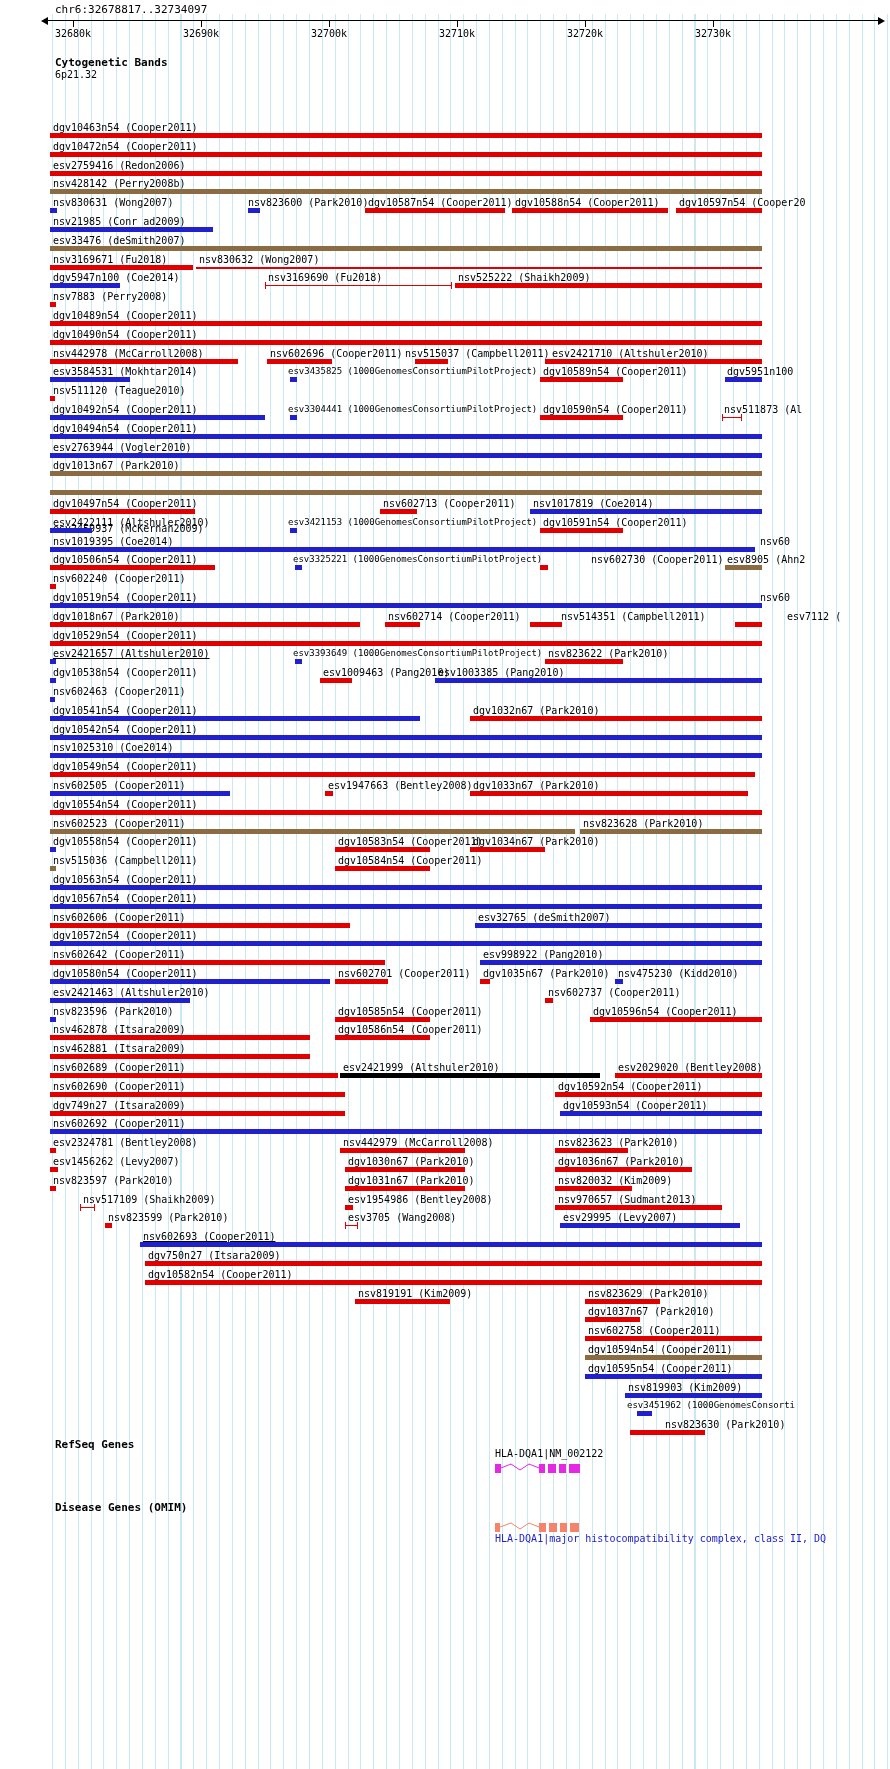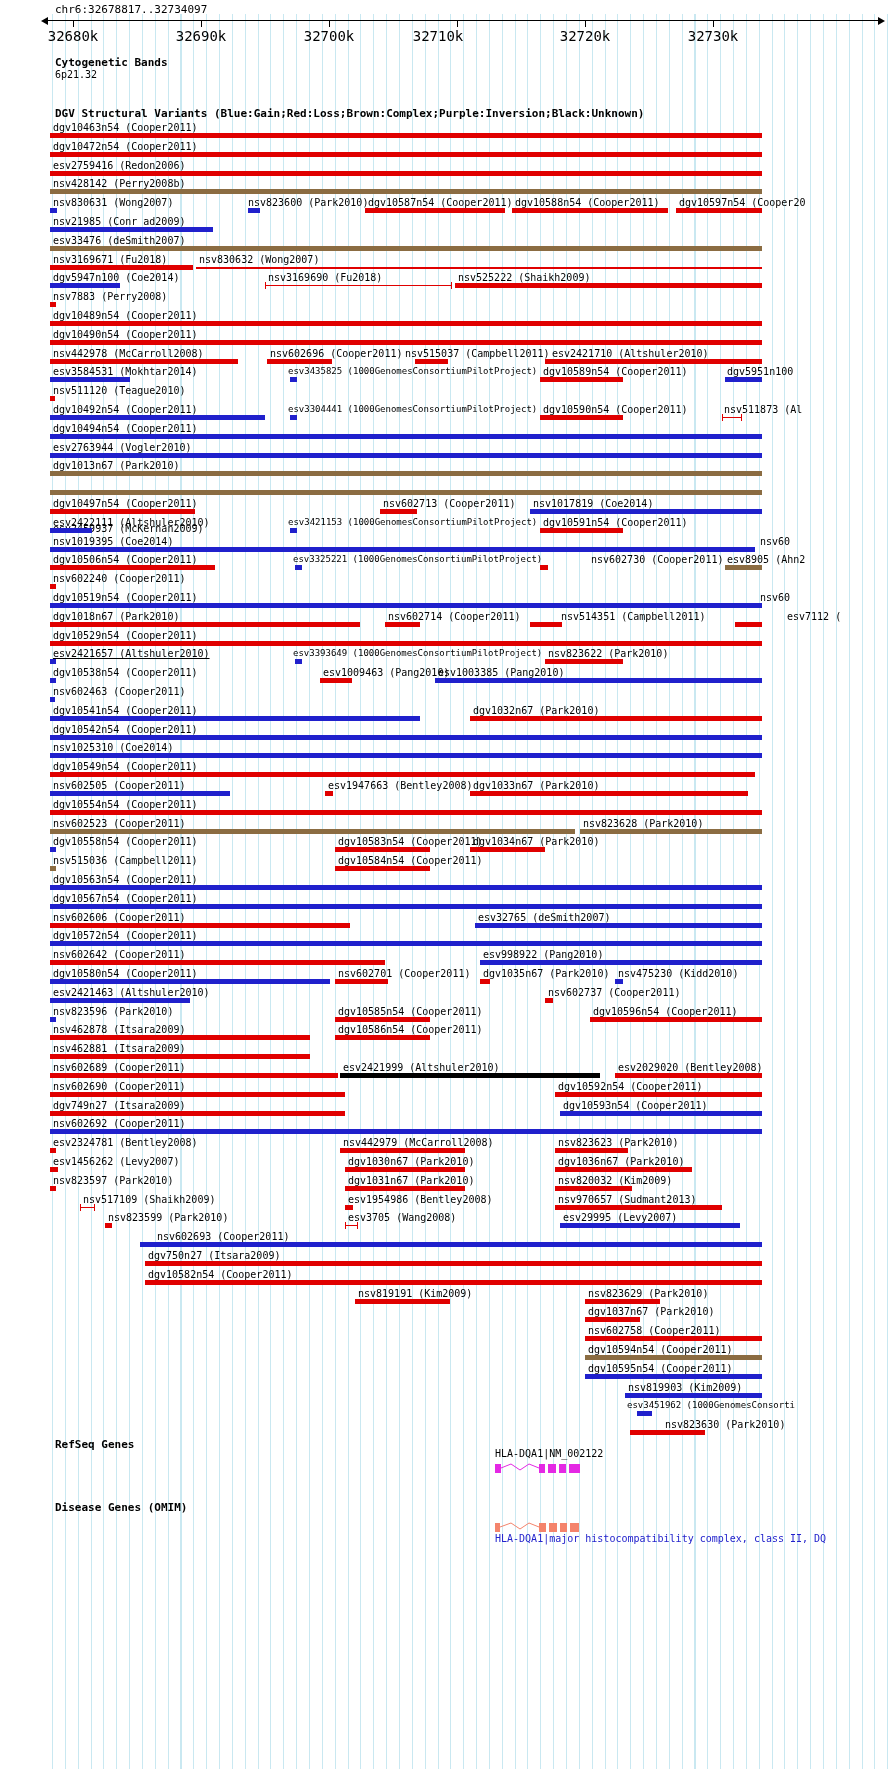--- a/index.html
+++ b/index.html
@@ -16,21 +16,21 @@
   .ibeam i{position:absolute;display:block;}
   .ib-line{left:0;right:0;top:3px;height:1px;}
   .ib-cap{top:0;width:1px;height:7px;}
   .ib-l{left:0;}
   .ib-r{right:0;}
   .ruler-line{position:absolute;left:48px;top:20px;width:830px;height:1px;background:#000;}
   .arrow{position:absolute;width:0;height:0;border-top:4px solid transparent;border-bottom:4px solid transparent;}
   .arrow-left{left:41px;top:17px;border-right:7px solid #000;}
   .arrow-right{left:878px;top:17px;border-left:7px solid #000;}
   .rtick{position:absolute;width:1px;height:6px;background:#000;top:21px;}
-  .rtick-label{position:absolute;top:28px;font-size:14px;transform:translateX(-50%);white-space:nowrap;}
+  .rtick-label{position:absolute;top:28px;font-size:10px;transform:translateX(-50%);white-space:nowrap;}
   .gene-label{position:absolute;font-size:10px;white-space:nowrap;}
   .gene-glyph{position:absolute;}
 </style>
 </head>
 <body>
 
 <div id="stage">
   <div id="gridlines"></div>
 
   <div class="abs region" style="left:55px;top:3px;">chr6:32678817..32734097</div>
@@ -40,32 +40,31 @@
     <div class="arrow arrow-left"></div>
     <div class="arrow arrow-right"></div>
     <div id="ruler-ticks">
         <div class="rtick" style="left: 73px;"></div>
         <div class="rtick-label" style="left: 73px;">32680k</div>
         <div class="rtick" style="left: 201px;"></div>
         <div class="rtick-label" style="left: 201px;">32690k</div>
         <div class="rtick" style="left: 329px;"></div>
         <div class="rtick-label" style="left: 329px;">32700k</div>
         <div class="rtick" style="left: 457px;"></div>
-        <div class="rtick-label" style="left: 438px;">32710k</div>
+        <div class="rtick-label" style="left: 457px;">32710k</div>
         <div class="rtick" style="left: 585px;"></div>
         <div class="rtick-label" style="left: 585px;">32720k</div>
         <div class="rtick" style="left: 713px;"></div>
         <div class="rtick-label" style="left: 713px;">32730k</div>
       </div>
   </div>
 
   <div class="heading" style="left:55px;top:56px;">Cytogenetic Bands</div>
   <div class="vlabel" style="left:55px;top:69px;">6p21.32</div>
 
-  <div class="heading" style="left:55px;top:107px;">DGV Structural Variants (Blue:Gain;Red:Loss;Brown:Complex;Purple:Inversion;Black:Unknown)</div>
 
   <div id="variant-rows">
       <div class="vlabel" style="left: 53px; top: 122px;">dgv10463n54 (Cooper2011)</div>
       <div class="vbar" style="left: 50px; width: 712px; top: 133px; height: 5px; background: rgb(224, 0, 0);"></div>
       <div class="vlabel" style="left: 53px; top: 140.8px;">dgv10472n54 (Cooper2011)</div>
       <div class="vbar" style="left: 50px; width: 712px; top: 151.8px; height: 5px; background: rgb(224, 0, 0);"></div>
       <div class="vlabel" style="left: 53px; top: 159.6px;">esv2759416 (Redon2006)</div>
       <div class="vbar" style="left: 50px; width: 712px; top: 170.6px; height: 5px; background: rgb(224, 0, 0);"></div>
       <div class="vlabel" style="left: 53px; top: 178.4px;">nsv428142 (Perry2008b)</div>
       <div class="vbar" style="left: 50px; width: 712px; top: 189.4px; height: 5px; background: rgb(139, 108, 66);"></div>
@@ -310,21 +309,21 @@
       <div class="vlabel" style="left: 108px; top: 1212.4px;">nsv823599 (Park2010)</div>
       <div class="vbar" style="left: 105px; width: 7px; top: 1223.4px; height: 5px; background: rgb(224, 0, 0);"></div>
       <div class="vlabel" style="left: 348px; top: 1212.4px;">esv3705 (Wang2008)</div>
       <div class="ibeam" style="left: 345px; top: 1222.4px; width: 13px;">
         <i class="ib-line" style="background: rgb(224, 0, 0);"></i>
         <i class="ib-cap ib-l" style="background: rgb(224, 0, 0);"></i>
         <i class="ib-cap ib-r" style="background: rgb(224, 0, 0);"></i>
       </div>
       <div class="vlabel" style="left: 563px; top: 1212.4px;">esv29995 (Levy2007)</div>
       <div class="vbar" style="left: 560px; width: 180px; top: 1223.4px; height: 5px; background: rgb(32, 32, 204);"></div>
-      <div class="vlabel" style="left: 157px; top: 1231.2px;">nsv602693 (Cooper2011)</div>
+      <div class="vlabel" style="left: 143px; top: 1231.2px; text-decoration: underline;">nsv602693 (Cooper2011)</div>
       <div class="vbar" style="left: 140px; width: 622px; top: 1242.2px; height: 5px; background: rgb(32, 32, 204);"></div>
       <div class="vlabel" style="left: 148px; top: 1250px;">dgv750n27 (Itsara2009)</div>
       <div class="vbar" style="left: 145px; width: 617px; top: 1261px; height: 5px; background: rgb(224, 0, 0);"></div>
       <div class="vlabel" style="left: 148px; top: 1268.8px;">dgv10582n54 (Cooper2011)</div>
       <div class="vbar" style="left: 145px; width: 617px; top: 1279.8px; height: 5px; background: rgb(224, 0, 0);"></div>
       <div class="vlabel" style="left: 358px; top: 1287.6px;">nsv819191 (Kim2009)</div>
       <div class="vbar" style="left: 355px; width: 95px; top: 1298.6px; height: 5px; background: rgb(224, 0, 0);"></div>
       <div class="vlabel" style="left: 588px; top: 1287.6px;">nsv823629 (Park2010)</div>
       <div class="vbar" style="left: 585px; width: 75px; top: 1298.6px; height: 5px; background: rgb(224, 0, 0);"></div>
       <div class="vlabel" style="left: 588px; top: 1306.4px;">dgv1037n67 (Park2010)</div>

